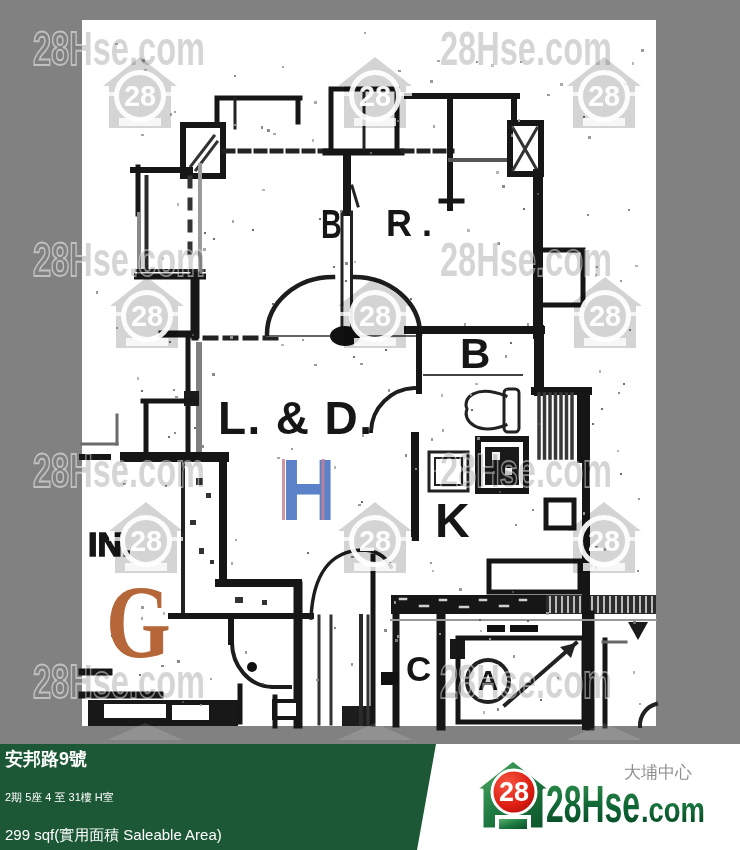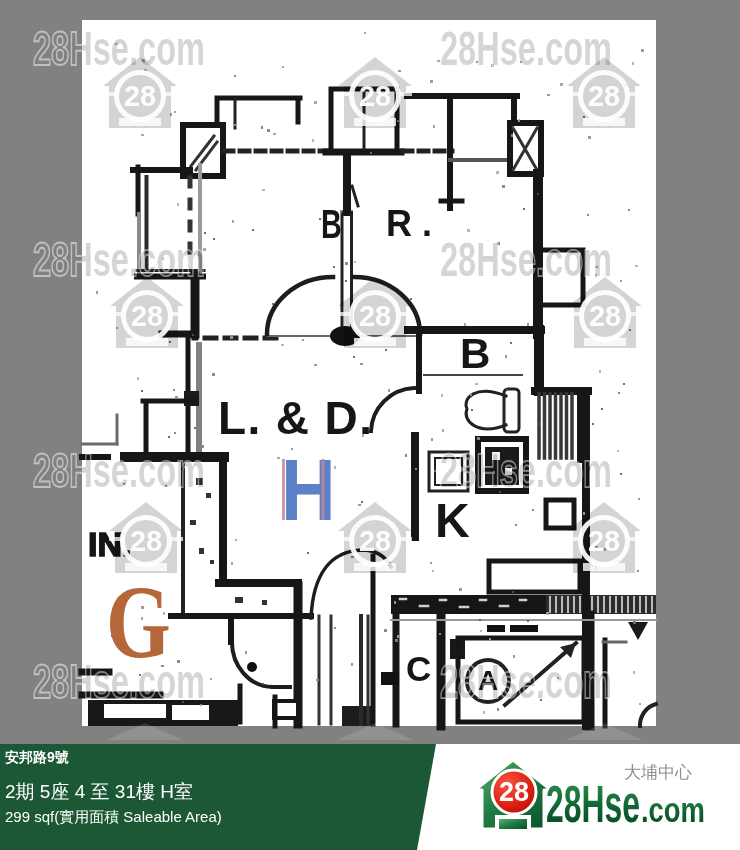--- a/index.html
+++ b/index.html
@@ -479,23 +479,23 @@
 </g>
 </svg>
 
 <div class="abs" style="left:0;top:744px;width:740px;height:106px;background:#ffffff;"></div>
 
 <svg class="abs" style="left:0;top:744px;" width="740" height="106" viewBox="0 0 740 106">
   <polygon points="0,0 436,0 417,106 0,106" fill="#1c5835"></polygon>
 </svg>
 
 <div class="abs" style="left:5px;top:745px;color:#fff;line-height:1;">
-  <div style="font-size:14px;font-weight:bold;margin-top:5px;">安邦路9號</div>
-  <div style="font-size:19px;margin-top:18px;">2期 5座 4 至 31樓 H室</div>
-  <div style="font-size:15px;margin-top:8px;">299 sqf(實用面積 Saleable Area)</div>
+  <div style="font-size:18px;font-weight:bold;margin-top:5px;">安邦路9號</div>
+  <div style="font-size:11px;margin-top:24px;">2期 5座 4 至 31樓 H室</div>
+  <div style="font-size:15px;margin-top:24px;">299 sqf(實用面積 Saleable Area)</div>
 </div>
 
 <div class="abs" style="left:624px;top:761px;color:#8f8f8f;font-size:17px;">大埔中心</div>
 
 <svg class="abs" style="left:455px;top:745px;" width="285" height="105" viewBox="0 0 285 105">
 <defs>
   <linearGradient id="ghouse" x1="0" y1="0" x2="1" y2="1">
     <stop offset="0" stop-color="#58b06a"></stop>
         <stop offset="0.5" stop-color="#1e7a42"></stop>
         <stop offset="1" stop-color="#0b5027"></stop>

